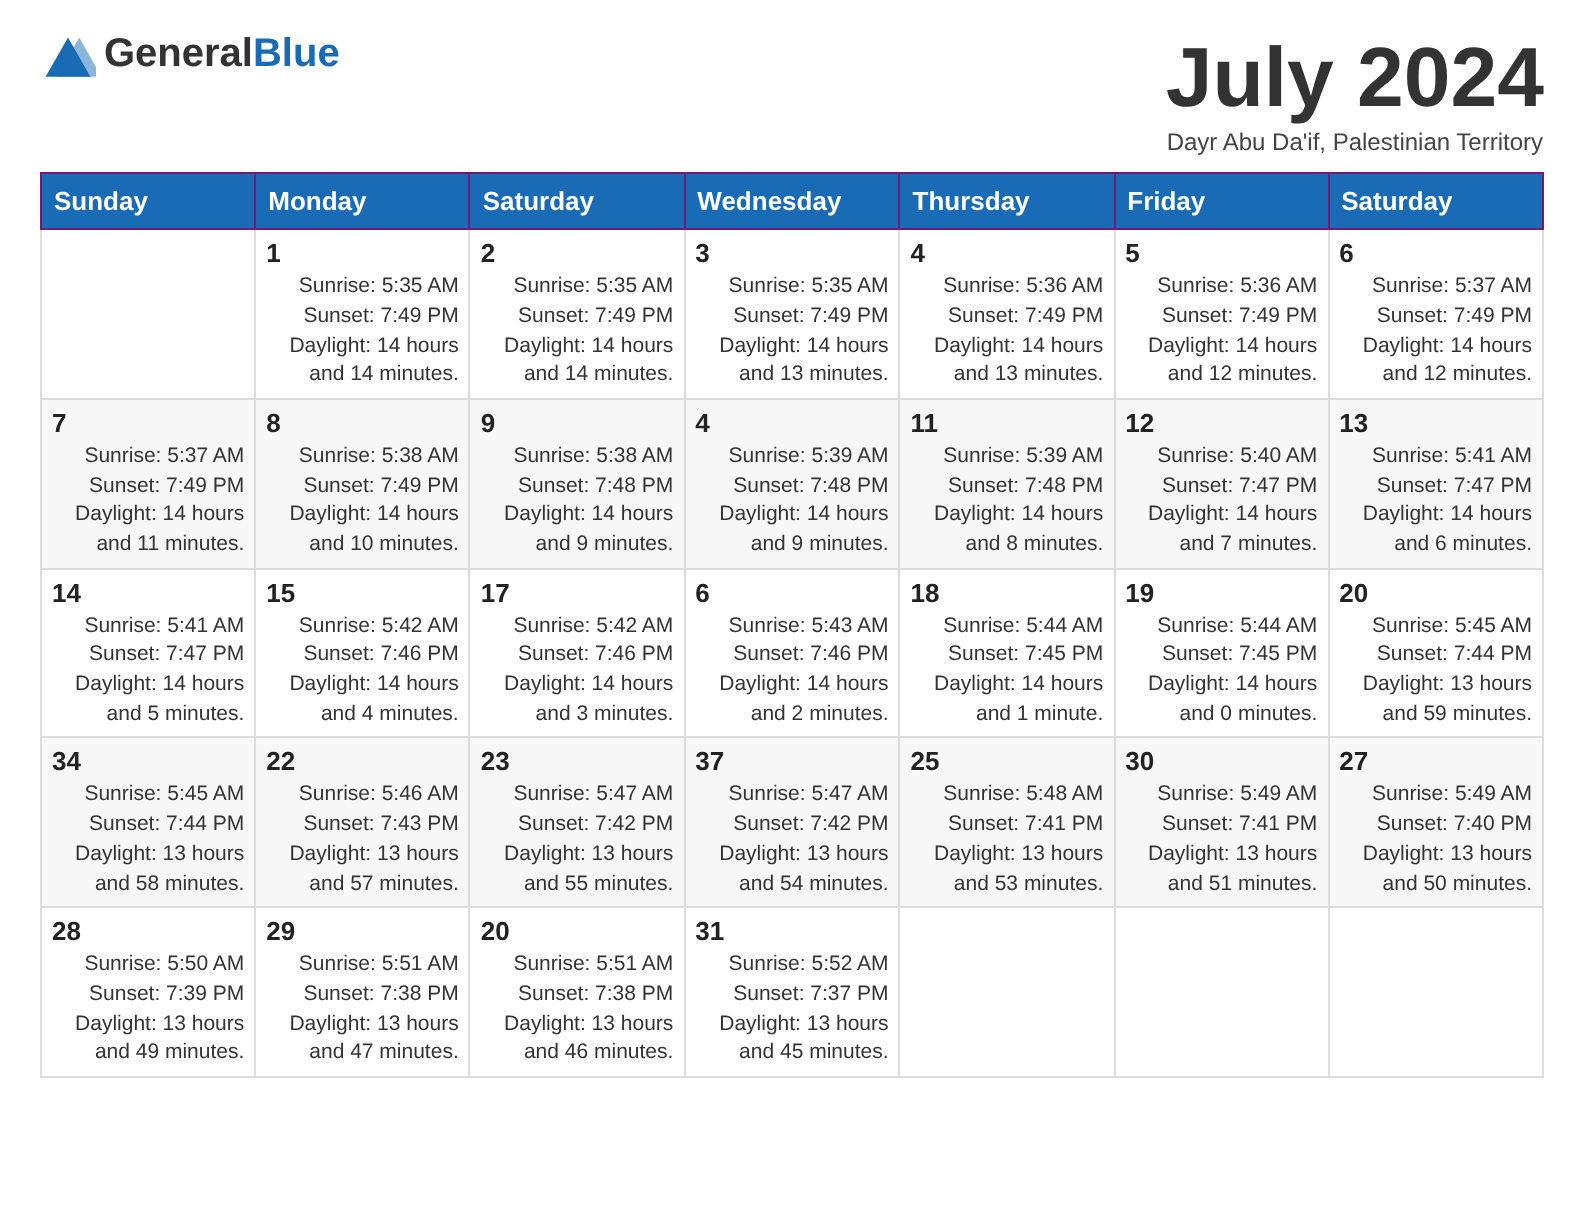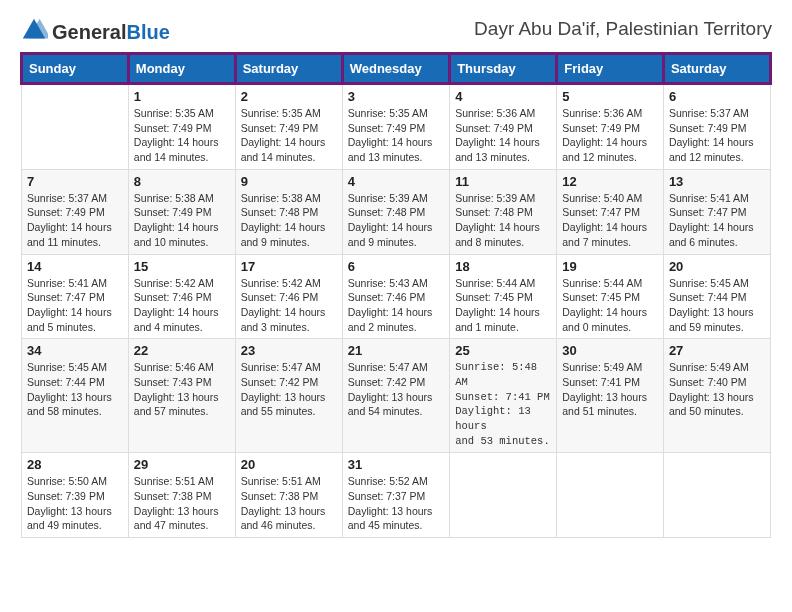--- a/index.html
+++ b/index.html
@@ -11,21 +11,21 @@
       padding: 16px 20px;
     }
     .header-section {
       display: flex;
       justify-content: space-between;
       align-items: flex-start;
       margin-bottom: 8px;
     }
     .logo {
       display: flex;
-      align-items: flex-end;
+      align-items: flex-start;
       gap: 4px;
     }
     .logo-text-general {
       font-size: 20px;
       font-weight: bold;
       color: #333;
     }
     .logo-text-blue {
       font-size: 20px;
       font-weight: bold;
@@ -38,37 +38,38 @@
     .title-section {
       text-align: right;
     }
     .month-title {
       font-size: 42px;
       font-weight: bold;
       color: #333;
       line-height: 1.1;
     }
     .location-title {
-      font-size: 19px;
+      font-size: 12px;
       color: #444;
       margin-top: 2px;
+      text-align: center;
     }
     .calendar {
       width: 100%;
       border-collapse: collapse;
       font-size: 11px;
     }
     .calendar th {
       background-color: #1a6bb5;
       color: #fff;
       text-align: left;
       padding: 6px 6px;
       font-size: 13px;
       font-weight: bold;
-      border: 3px solid #701a75;
+      border: 1px solid #701a75;
     }
     .calendar td {
       border: 1px solid #ddd;
       vertical-align: top;
       padding: 4px 5px;
       width: 108px;
       min-height: 80px;
       background: #fff;
     }
     .calendar tr:nth-child(even) td {
@@ -78,39 +79,41 @@
       font-size: 13px;
       font-weight: bold;
       color: #222;
       display: block;
       margin-bottom: 2px;
     }
     .day-info {
       color: #333;
       font-size: 10.5px;
       line-height: 1.4;
+      text-align: right;
     }
     .empty-cell {
       background: #fff !important;
     }
   </style>
 </head>
 <body>
 
 <div class="header-section">
   <div class="logo">
     <svg class="logo-icon" viewBox="0 0 40 40">
       <polygon points="20,4 36,32 4,32" fill="#1a6bb5"></polygon>
       <polygon points="28,4 44,32 12,32" fill="#1a6bb5" opacity="0.5"></polygon>
     </svg>
     <div>
       <span class="logo-text-general">General</span><span class="logo-text-blue">Blue</span>
     </div>
   </div>
   <div class="title-section">
+    <div class="month-title">July 2024</div>
     <div class="location-title">Dayr Abu Da'if, Palestinian Territory</div>
   </div>
 </div>
 
 <table class="calendar">
   <thead>
     <tr>
     <th>Sunday</th>
         <th>Monday</th>
         <th>Saturday</th>
@@ -284,29 +287,29 @@
 and 57 minutes.</div>
         </td>
         <td>
           <span class="day-number">23</span>
           <div class="day-info" style="white-space: pre-line;">Sunrise: 5:47 AM
 Sunset: 7:42 PM
 Daylight: 13 hours
 and 55 minutes.</div>
         </td>
         <td>
-          <span class="day-number">21</span>
+          <span class="day-number">37</span>
           <div class="day-info" style="white-space: pre-line;">Sunrise: 5:47 AM
 Sunset: 7:42 PM
 Daylight: 13 hours
 and 54 minutes.</div>
         </td>
         <td>
           <span class="day-number">25</span>
-          <div class="day-info" style="white-space: pre-line; font-family: Liberation Mono, monospace;">Sunrise: 5:48 AM
+          <div class="day-info" style="white-space: pre-line;">Sunrise: 5:48 AM
 Sunset: 7:41 PM
 Daylight: 13 hours
 and 53 minutes.</div>
         </td>
         <td>
           <span class="day-number">30</span>
           <div class="day-info" style="white-space: pre-line;">Sunrise: 5:49 AM
 Sunset: 7:41 PM
 Daylight: 13 hours
 and 51 minutes.</div>

